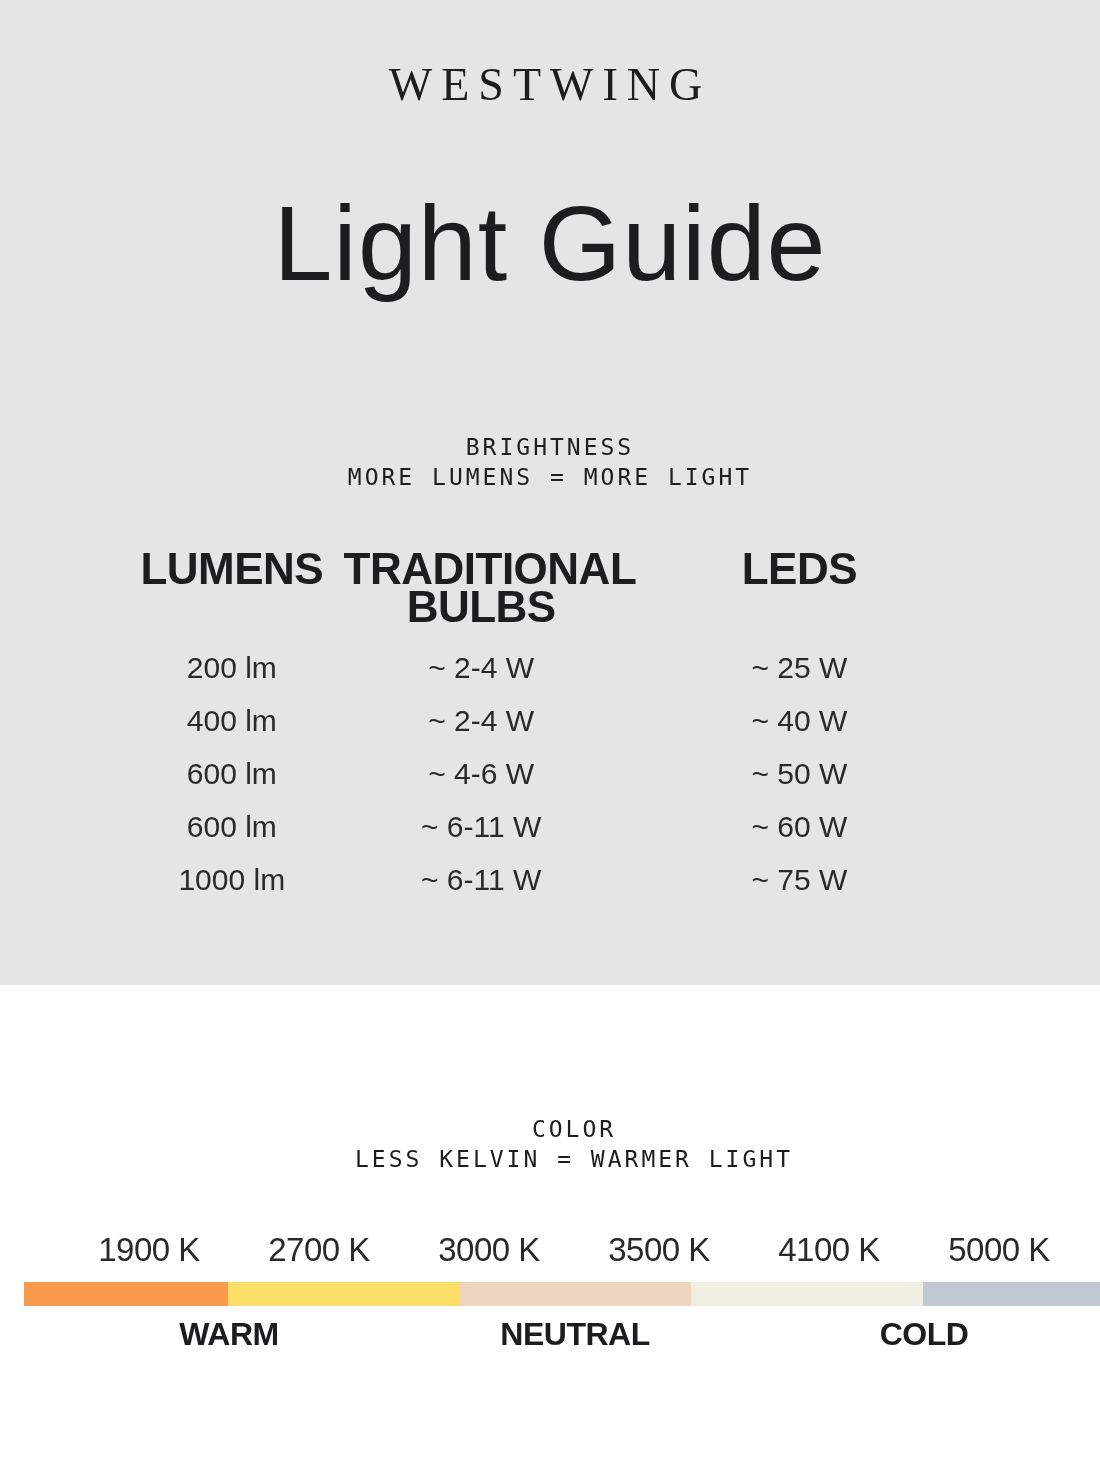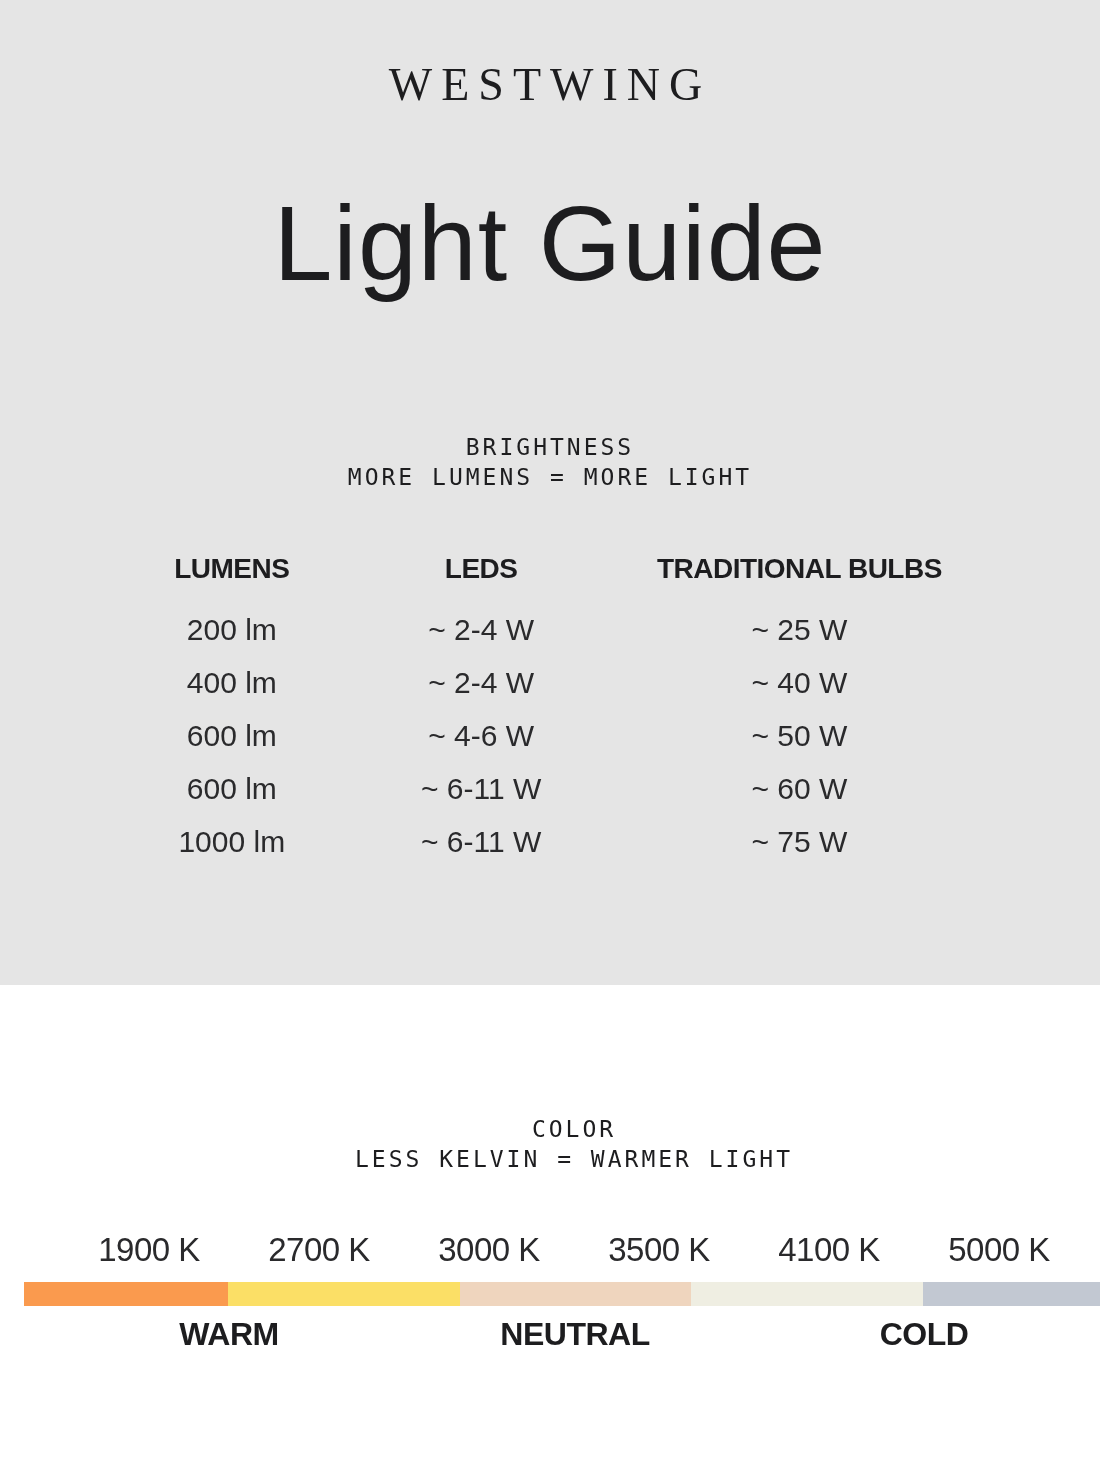--- a/index.html
+++ b/index.html
@@ -43,21 +43,21 @@
   }
   .kicker-brightness { margin-top: 136px; text-align: center; }
 
   .bright-table {
     margin: 58px 120px 0 120px;
     display: grid;
     grid-template-columns: 26% 32% 42%;
   }
   .bt-cell { text-align: center; }
   .bt-header {
-    font-size: 28px;
+    font-size: 44px;
     line-height: 38px;
     font-weight: 700;
     letter-spacing: -0.5px;
     margin-bottom: 24px;
   }
   .bt-value {
     font-size: 30px;
     line-height: 36px;
     font-weight: 300;
     margin-bottom: 17px;
@@ -128,22 +128,22 @@
     <h1 class="title">Light Guide</h1>
 
     <div class="kicker kicker-brightness">
       <div>BRIGHTNESS</div>
       <div>MORE LUMENS = MORE LIGHT</div>
     </div>
 
     <div class="bright-table">
 
       <div class="bt-cell bt-header">LUMENS</div>
+      <div class="bt-cell bt-header">TRADITIONAL BULBS</div>
       <div class="bt-cell bt-header">LEDS</div>
-      <div class="bt-cell bt-header">TRADITIONAL BULBS</div>
 
       <div class="bt-cell bt-value">200 lm</div>
       <div class="bt-cell bt-value">~ 2-4 W</div>
       <div class="bt-cell bt-value">~ 25 W</div>
 
       <div class="bt-cell bt-value">400 lm</div>
       <div class="bt-cell bt-value">~ 2-4 W</div>
       <div class="bt-cell bt-value">~ 40 W</div>
 
       <div class="bt-cell bt-value">600 lm</div>

